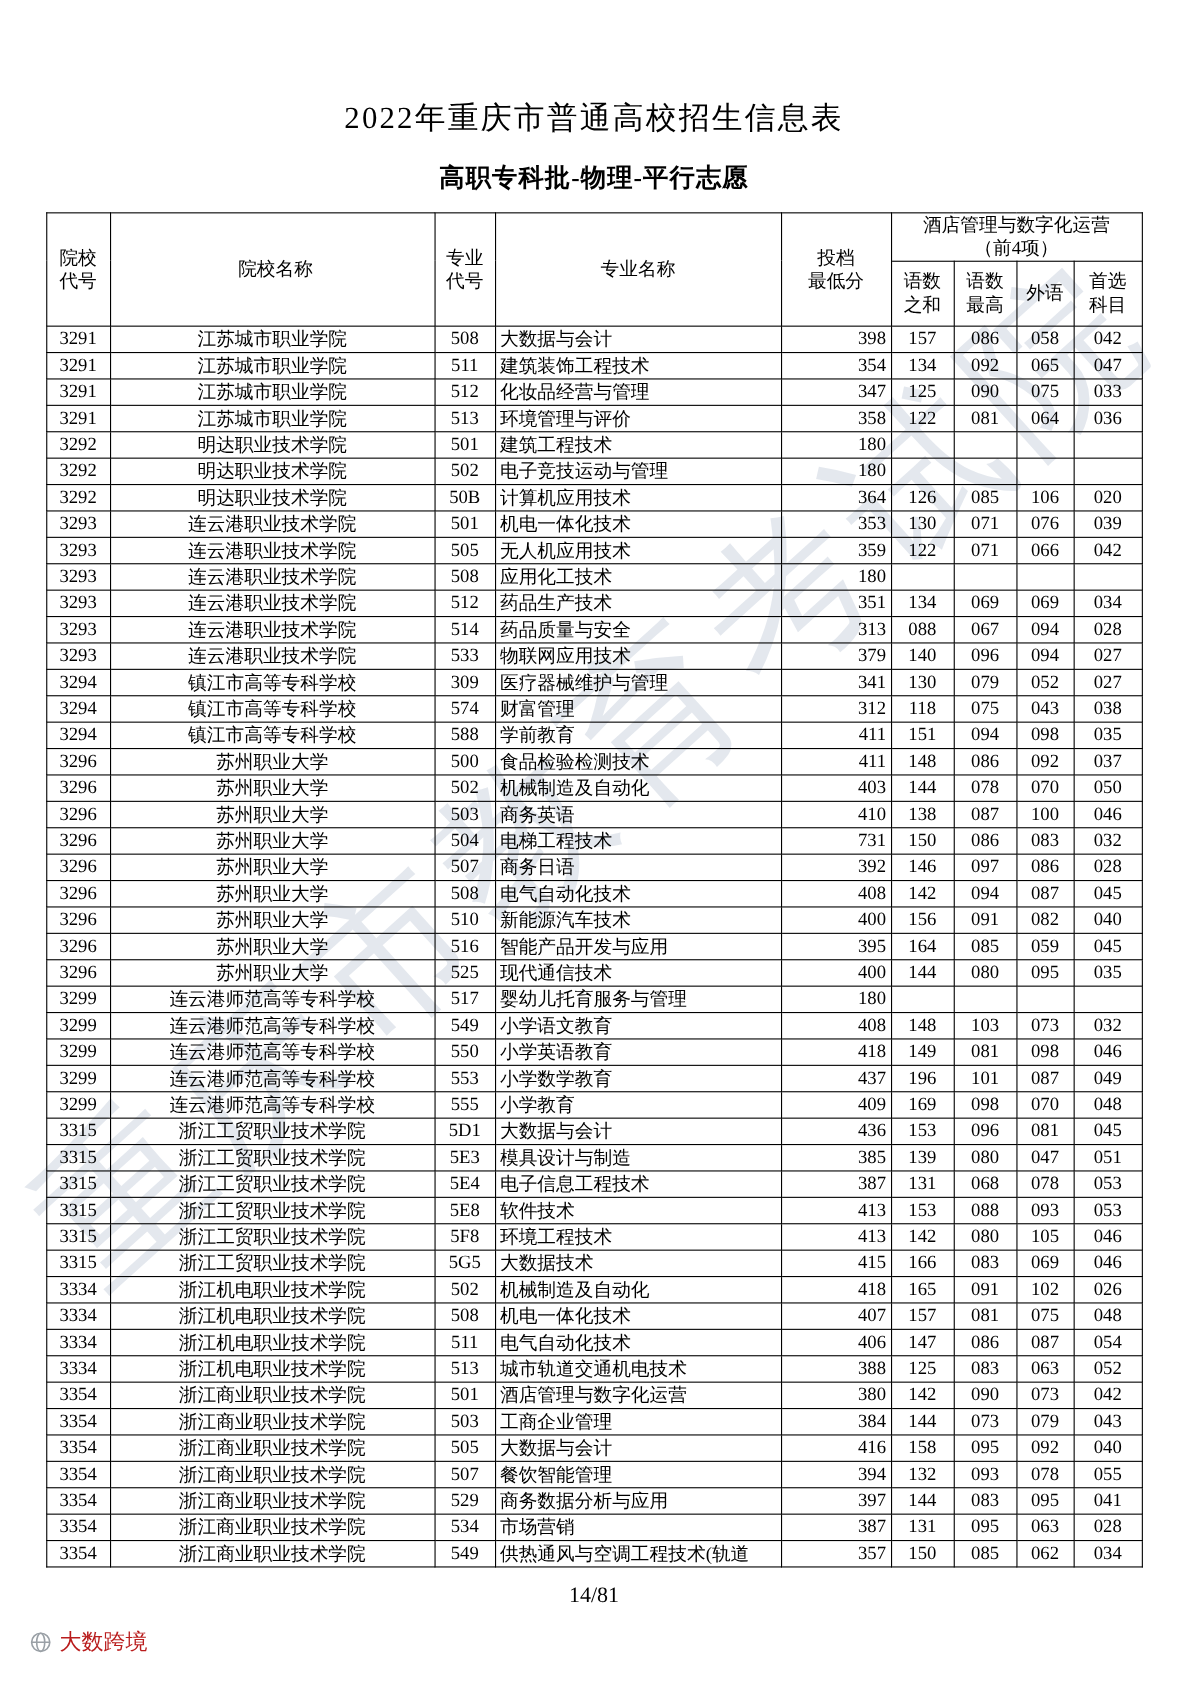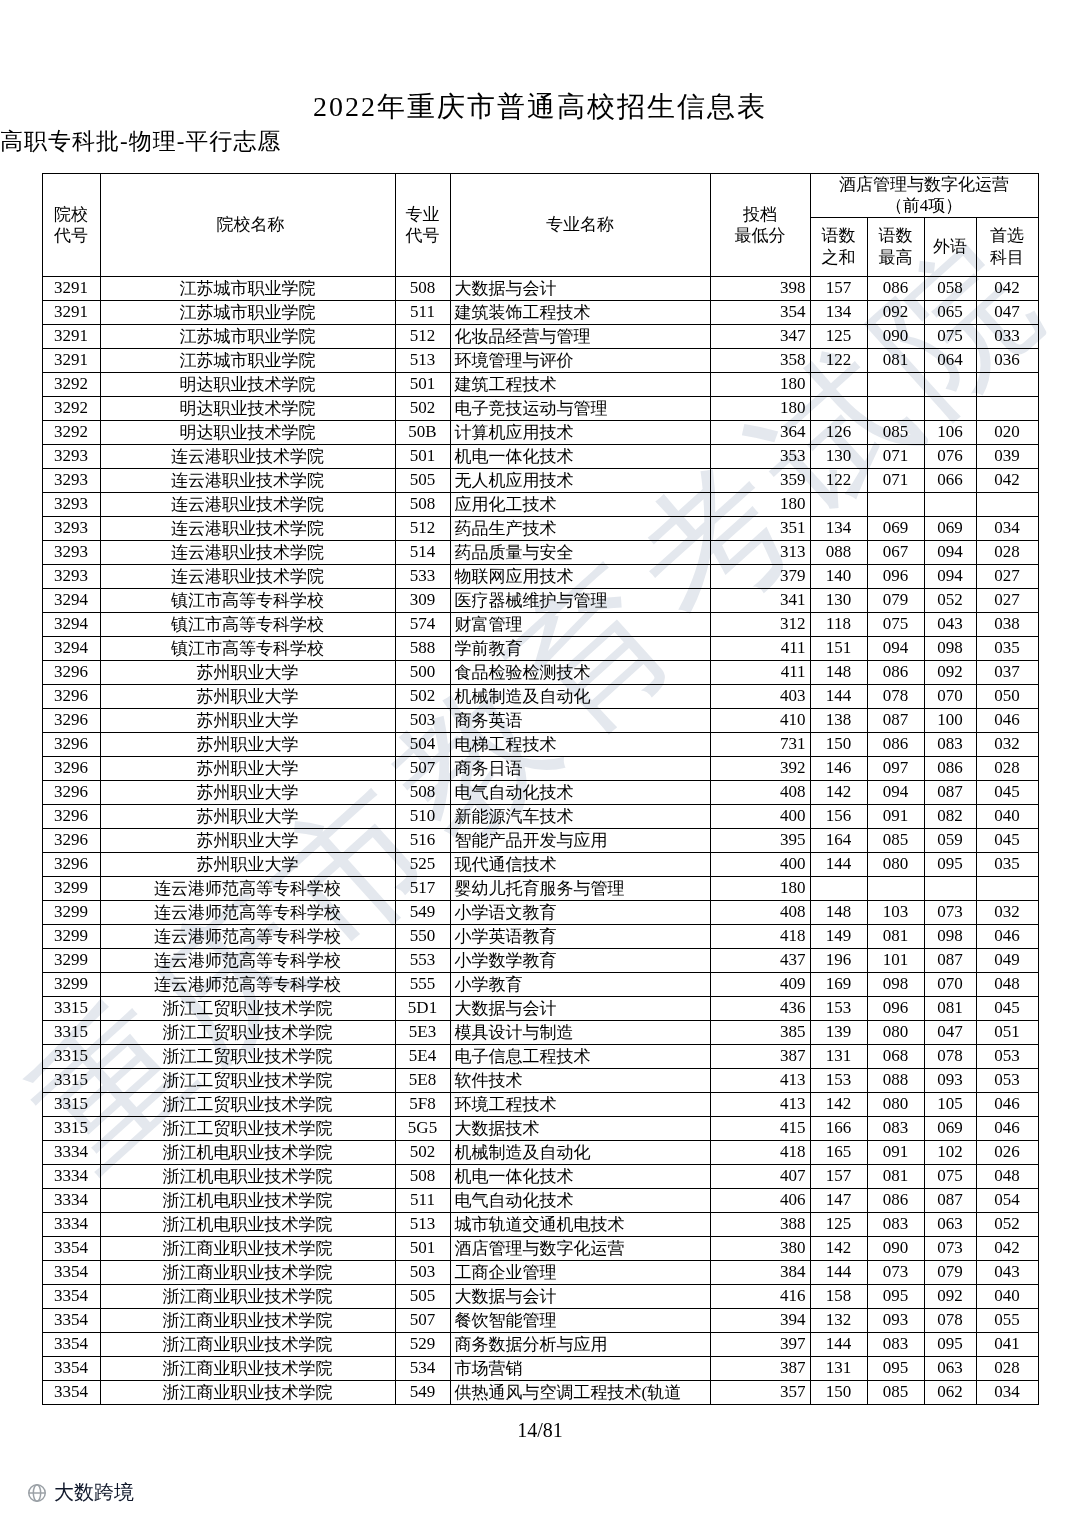--- a/index.html
+++ b/index.html
@@ -6,22 +6,22 @@
   body{
     width:1080px;height:1528px;position:relative;overflow:hidden;
     background:#ffffff;color:#000;
     font-family:"Liberation Serif","DejaVu Serif",serif;
   }
   .page-title{
     text-align:center;font-size:28px;font-weight:normal;
     padding-top:58px;letter-spacing:2px;position:relative;z-index:2;margin-top:30px;
   }
   .page-subtitle{
-    text-align:left;font-size:23px;font-weight:normal;
-    letter-spacing:1px;position:relative;z-index:2;
+    text-align:center;font-size:23px;font-weight:bold;
+    margin-top:20px;letter-spacing:1px;position:relative;z-index:2;
   }
   table.adm{
     border-collapse:collapse;table-layout:fixed;width:996px;
     margin:16px auto 0;position:relative;z-index:2;
   }
   table.adm th, table.adm td{
     border:1px solid #000;font-size:17px;font-weight:normal;
     padding:0 4px;overflow:hidden;background:transparent;
   }
   table.adm td{height:23px;white-space:nowrap;}
@@ -39,21 +39,21 @@
   }
   .watermark{
     position:absolute;left:50%;top:46%;
     transform:translate(-50%,-50%) rotate(-42deg);
     font-size:148px;letter-spacing:14px;white-space:nowrap;
     color:rgba(165,178,198,0.30);z-index:1;pointer-events:none;
     font-family:"DejaVu Serif",serif;
   }
   .brand-logo{
     position:absolute;left:26px;bottom:22px;z-index:3;
-    display:flex;align-items:center;gap:6px;color:#0f172a;font-size:20px;
+    display:flex;align-items:center;gap:6px;color:#b91c1c;font-size:20px;
     font-family:"Liberation Sans","DejaVu Sans",sans-serif;
   }
   .brand-logo svg{display:block;}
 </style>
 </head>
 <body>
 
 <div class="watermark">重庆市教育考试院</div>
 
 <div class="page-title">2022年重庆市普通高校招生信息表</div>

